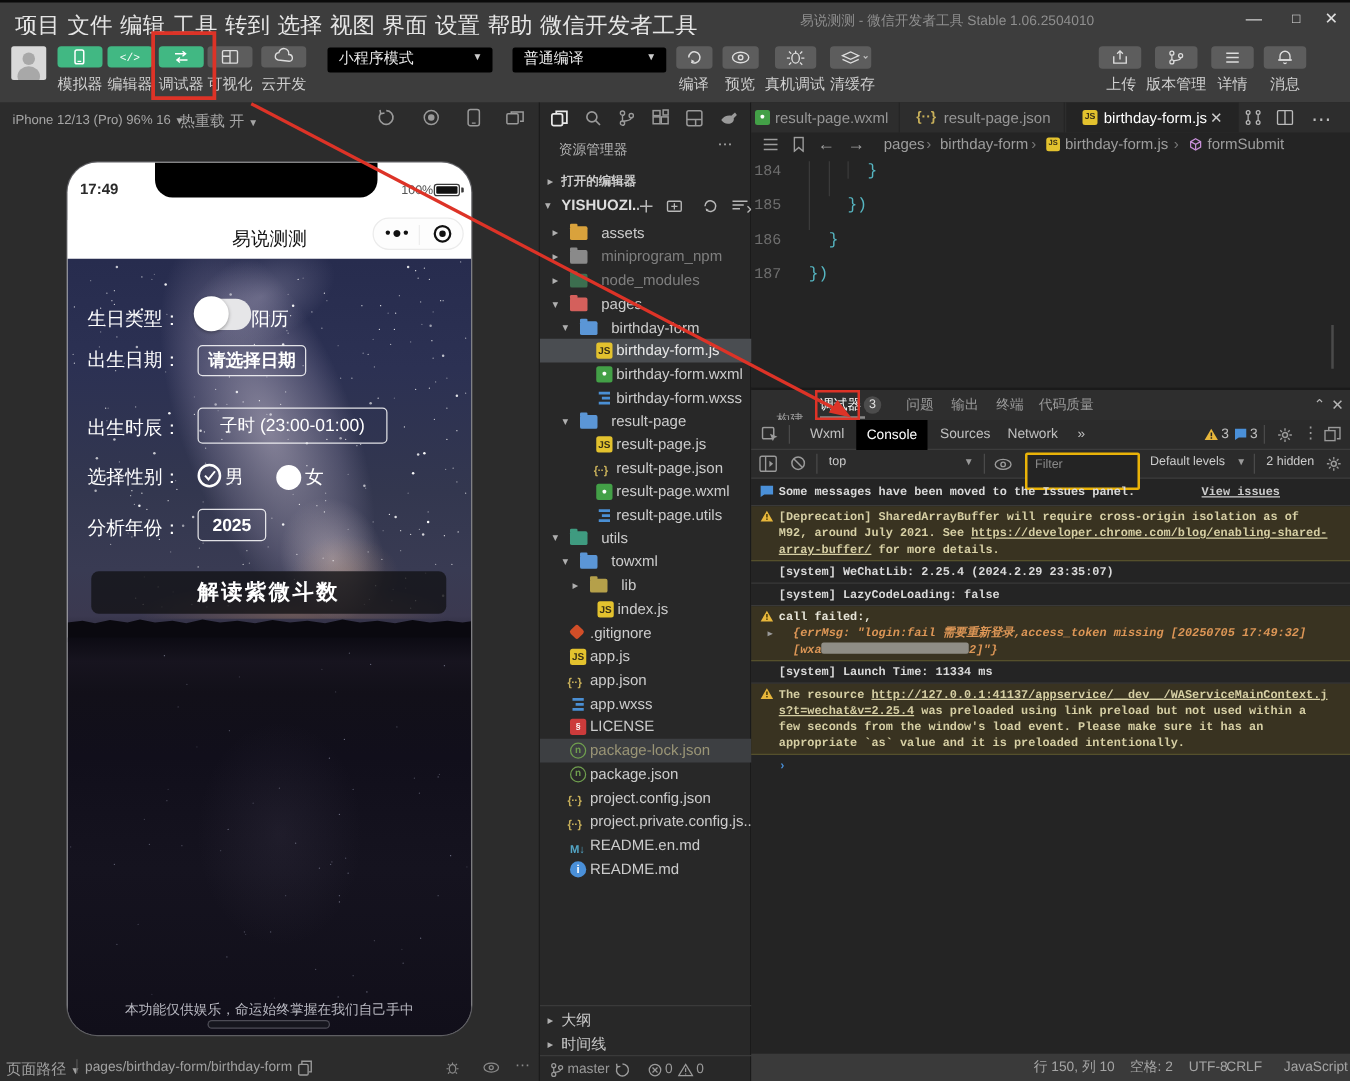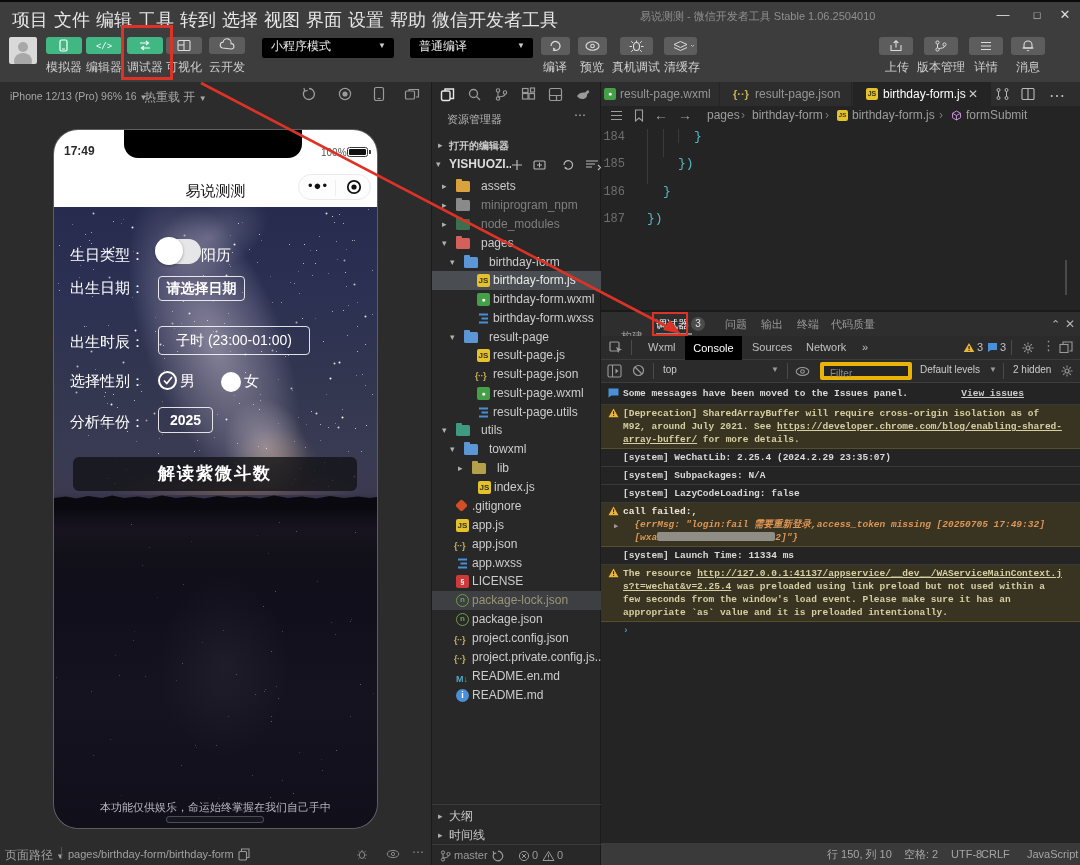--- a/index.html
+++ b/index.html
@@ -594,21 +594,21 @@
           <line x1="3" y1="3" x2="10" y2="10" stroke="#9a9a9a" stroke-width="1.2"></line>
         </svg>
   <div class="abs" style="left:52px;top:3px;width:1px;height:16px;background:#4a4a4a;"></div>
   <span class="abs" style="left:62px;top:4px;color:#cccccc;">top</span>
   <span class="abs" style="left:170px;top:5px;font-size:8px;color:#9a9a9a;">▼</span>
   <div class="abs" style="left:186px;top:3px;width:1px;height:16px;background:#4a4a4a;"></div>
   <svg class="abs" style="left:194px;top:6px;" width="15" height="11" viewBox="0 0 15 11">
           <ellipse cx="7.5" cy="5.5" rx="6.3" ry="4" fill="none" stroke="#9a9a9a" stroke-width="1.1"></ellipse>
           <circle cx="7.5" cy="5.5" r="1.8" fill="none" stroke="#9a9a9a" stroke-width="1.1"></circle>
         </svg>
-  <div class="abs" style="left:219px;top:2px;width:92px;height:18px;background:#242424;border:4px solid #eab308;border-radius:2px;color:#8a8a8a;line-height:16px;padding-left:6px;">Filter</div>
+  <div class="abs" style="left:219px;top:2px;width:92px;height:30px;background:#242424;border:2px solid #eab308;border-radius:2px;color:#8a8a8a;line-height:16px;padding-left:6px;">Filter</div>
   <span class="abs" style="left:319px;top:4px;color:#cccccc;">Default levels</span>
         <span class="abs" style="left:388px;top:5px;font-size:8px;color:#9a9a9a;">▼</span>
   <div class="abs" style="left:402px;top:3px;width:1px;height:16px;background:#4a4a4a;"></div>
   <span class="abs" style="left:412px;top:4px;color:#cccccc;">2 hidden</span>
   <svg class="abs" style="left:459px;top:4px;" width="14" height="14" viewBox="0 0 14 14">
           <circle cx="7" cy="7" r="2" fill="none" stroke="#9a9a9a" stroke-width="1.2"></circle>
           <path d="M7 1.5v2M7 10.5v2M1.5 7h2M10.5 7h2M3.2 3.2l1.4 1.4M9.4 9.4l1.4 1.4M10.8 3.2L9.4 4.6M4.6 9.4l-1.4 1.4" stroke="#9a9a9a" stroke-width="1.1"></path>
         </svg>
  </div>
  <div id="cmsgs">
@@ -621,21 +621,20 @@
   </div>
   <div class="crow warn">
     <svg class="wicon" width="11" height="10" viewBox="0 0 11 10">
             <path d="M5.5 0.5l5 8.7H.5z" fill="#e8b73b"></path>
             <rect x="5" y="3.2" width="1.1" height="2.8" fill="#332b00"></rect>
             <rect x="5" y="6.8" width="1.1" height="1.1" fill="#332b00"></rect>
           </svg>
     [Deprecation] SharedArrayBuffer will require cross-origin isolation as of<br>M92, around July 2021. See <span style="text-decoration:underline;">https://developer.chrome.com/blog/enabling-shared-</span><br><span style="text-decoration:underline;">array-buffer/</span> for more details.
   </div>
   <div class="crow">[system] WeChatLib: 2.25.4 (2024.2.29 23:35:07)</div>
-  <div class="crow">[system] Subpackages: N/A</div>
   <div class="crow">[system] LazyCodeLoading: false</div>
   <div class="crow warn">
     <svg class="wicon" width="11" height="10" viewBox="0 0 11 10">
             <path d="M5.5 0.5l5 8.7H.5z" fill="#e8b73b"></path>
             <rect x="5" y="3.2" width="1.1" height="2.8" fill="#332b00"></rect>
             <rect x="5" y="6.8" width="1.1" height="1.1" fill="#332b00"></rect>
           </svg>
     <span style="color:#e8e6da;">call failed:,</span><br>
     <span style="position:absolute;left:13px;top:17px;color:#9a9a9a;font-size:7px;">▶</span>
     <span style="font-style:italic;color:#dc9656;">&nbsp;&nbsp;{errMsg: "login:fail 需要重新登录,access_token missing [20250705 17:49:32]</span><br>

